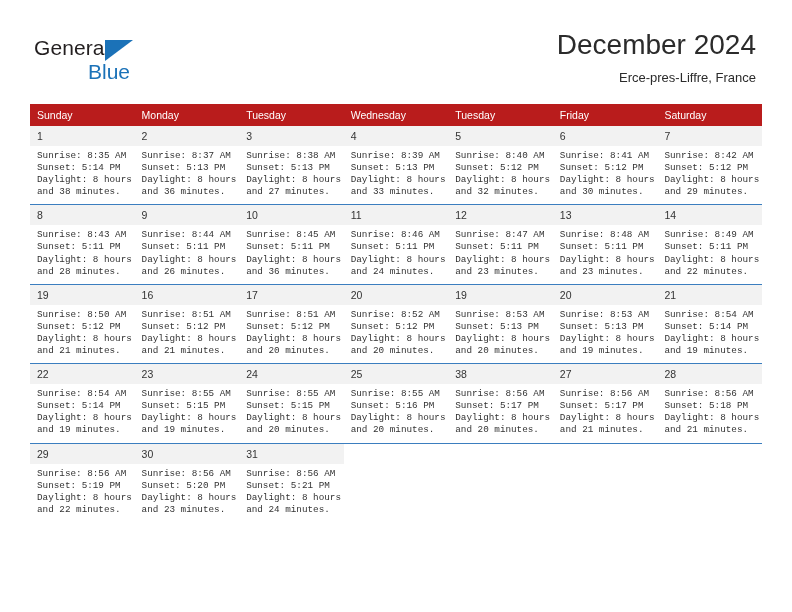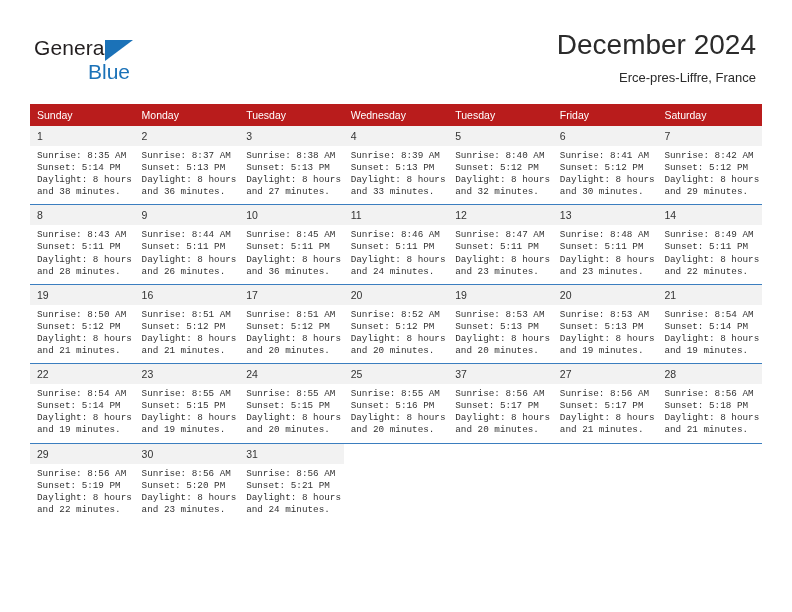--- a/index.html
+++ b/index.html
@@ -409,21 +409,21 @@
         <td>
           <div class="daynum">25</div>
           <div class="details">
             <div>Sunrise: 8:55 AM</div>
             <div>Sunset: 5:16 PM</div>
             <div>Daylight: 8 hours</div>
             <div>and 20 minutes.</div>
           </div>
         </td>
         <td>
-          <div class="daynum">37</div>
+          <div class="daynum">38</div>
           <div class="details">
             <div>Sunrise: 8:56 AM</div>
             <div>Sunset: 5:17 PM</div>
             <div>Daylight: 8 hours</div>
             <div>and 20 minutes.</div>
           </div>
         </td>
         <td>
           <div class="daynum">27</div>
           <div class="details">

